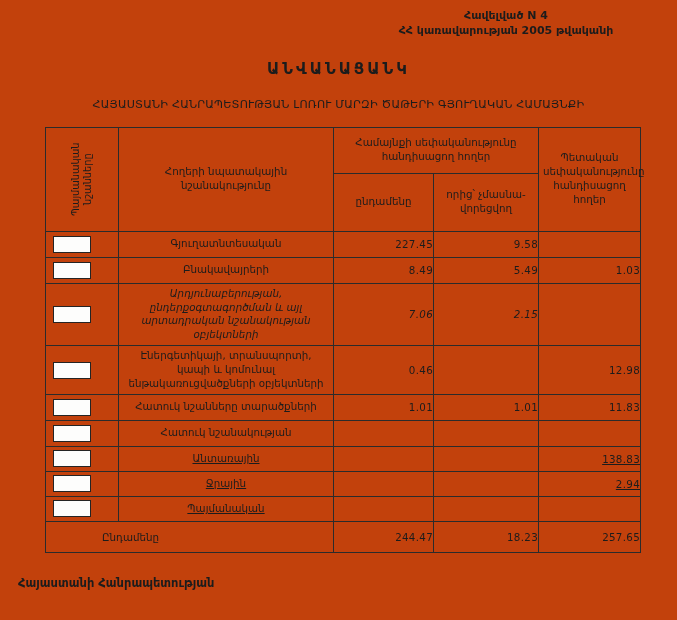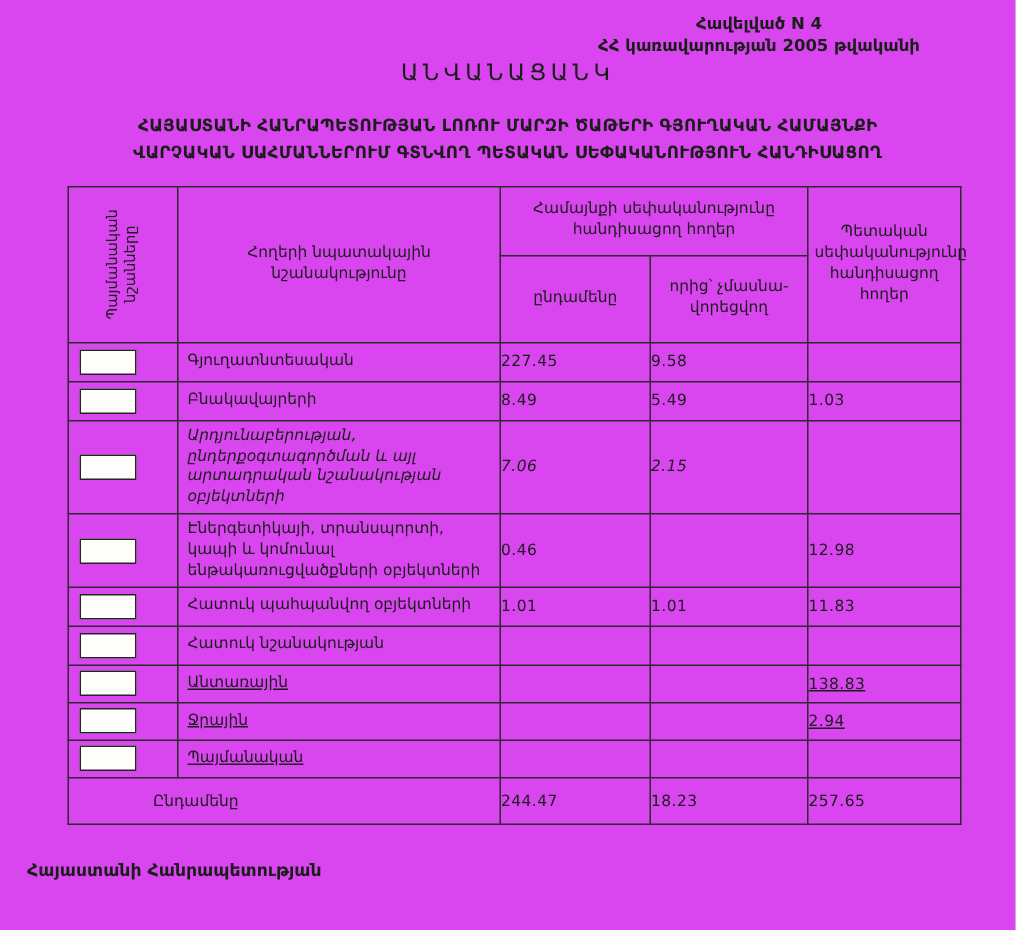--- a/index.html
+++ b/index.html
@@ -2,46 +2,45 @@
 <html><head>
 <meta charset="utf-8">
 <style>
   * { box-sizing: border-box; margin: 0; padding: 0; }
   html, body { background: #e8e8e6; }
   body { font-family: "DejaVu Sans", sans-serif; color: #1c1c1c; }
   .page {
     position: relative;
     width: 677px; height: 620px;
     margin: 0 auto;
-    background: #d946ef;
+    background: #c2410c;
     overflow: hidden;
   }
   .annex {
     margin: 8px 16px 0 auto;
     width: 310px;
     text-align: center;
     font-size: 11px;
     font-weight: bold;
     line-height: 1.4;
   }
   .doc-title {
-    margin-top: 0;
+    margin-top: 21px;
     text-align: center;
     font-size: 15px;
-    font-weight: normal;
+    font-weight: bold;
     letter-spacing: 3px;
   }
   .doc-subtitle {
     margin: 18px auto 0 auto;
     width: 640px;
     text-align: center;
     font-size: 11.2px;
     line-height: 1.6;
     letter-spacing: 0.2px;
-    font-weight: bold;
   }
   table.land-table {
     margin: 13px 0 0 45px;
     width: 595px;
     border-collapse: collapse;
     table-layout: fixed;
   }
   .land-table th, .land-table td {
     border: 1.4px solid #2b2b2b;
     font-weight: normal;
@@ -66,22 +65,22 @@
     text-align: center;
   }
   .td-sign { text-align: left; padding: 3px 0 3px 7px; }
   .legend-box {
     display: inline-block;
     width: 38px; height: 17px;
     border: 1.6px solid #242424;
     background: #fdfdfc;
     vertical-align: middle;
   }
-  .td-name { text-align: left; padding: 3px 6px; line-height: 1.35; }
-  .td-num  { text-align: left; font-size: 11px; letter-spacing: 0.3px; }
+  .td-name { text-align: center; padding: 3px 6px; line-height: 1.35; }
+  .td-num  { text-align: right; font-size: 11px; letter-spacing: 0.3px; }
   tr.r-h26 td { height: 26px; }
   tr.r-h44 td { height: 44px; font-style: italic; }
   tr.r-h34 td { height: 34px; }
   tr.r-h25 td { height: 25px; text-decoration: underline; }
   tr.total-row td { height: 31px; }
   .td-total-label { text-align: left; padding-left: 56px; }
   .footer {
     display: flex;
     justify-content: space-between;
     align-items: flex-end;
@@ -100,21 +99,20 @@
 
   <div class="annex">
     <div>Հավելված N 4</div>
     <div>ՀՀ կառավարության 2005 թվականի</div>
   </div>
 
   <div class="doc-title">ԱՆՎԱՆԱՑԱՆԿ</div>
 
   <div class="doc-subtitle">
     <div>ՀԱՅԱՍՏԱՆԻ ՀԱՆՐԱՊԵՏՈՒԹՅԱՆ ԼՈՌՈՒ ՄԱՐԶԻ ԾԱԹԵՐԻ ԳՅՈՒՂԱԿԱՆ ՀԱՄԱՅՆՔԻ</div>
-    <div>ՎԱՐՉԱԿԱՆ ՍԱՀՄԱՆՆԵՐՈՒՄ ԳՏՆՎՈՂ ՊԵՏԱԿԱՆ ՍԵՓԱԿԱՆՈՒԹՅՈՒՆ ՀԱՆԴԻՍԱՑՈՂ</div>
   </div>
 
   <table class="land-table">
     <colgroup>
       <col class="col-sign">
         <col class="col-name">
         <col class="col-num1">
         <col class="col-num2">
         <col class="col-num3">
     </colgroup>
@@ -156,21 +154,21 @@
       </tr>
       <tr class="r-h34">
         <td class="td-sign"><span class="legend-box"></span></td>
         <td class="td-name">Էներգետիկայի, տրանսպորտի, կապի և կոմունալ ենթակառուցվածքների օբյեկտների</td>
         <td class="td-num">0.46</td>
         <td class="td-num"></td>
         <td class="td-num">12.98</td>
       </tr>
       <tr class="r-h26">
         <td class="td-sign"><span class="legend-box"></span></td>
-        <td class="td-name">Հատուկ պահպանվող օբյեկտների</td>
+        <td class="td-name">Հատուկ նշանները տարածքների</td>
         <td class="td-num">1.01</td>
         <td class="td-num">1.01</td>
         <td class="td-num">11.83</td>
       </tr>
       <tr class="r-h26">
         <td class="td-sign"><span class="legend-box"></span></td>
         <td class="td-name">Հատուկ նշանակության</td>
         <td class="td-num"></td>
         <td class="td-num"></td>
         <td class="td-num"></td>

